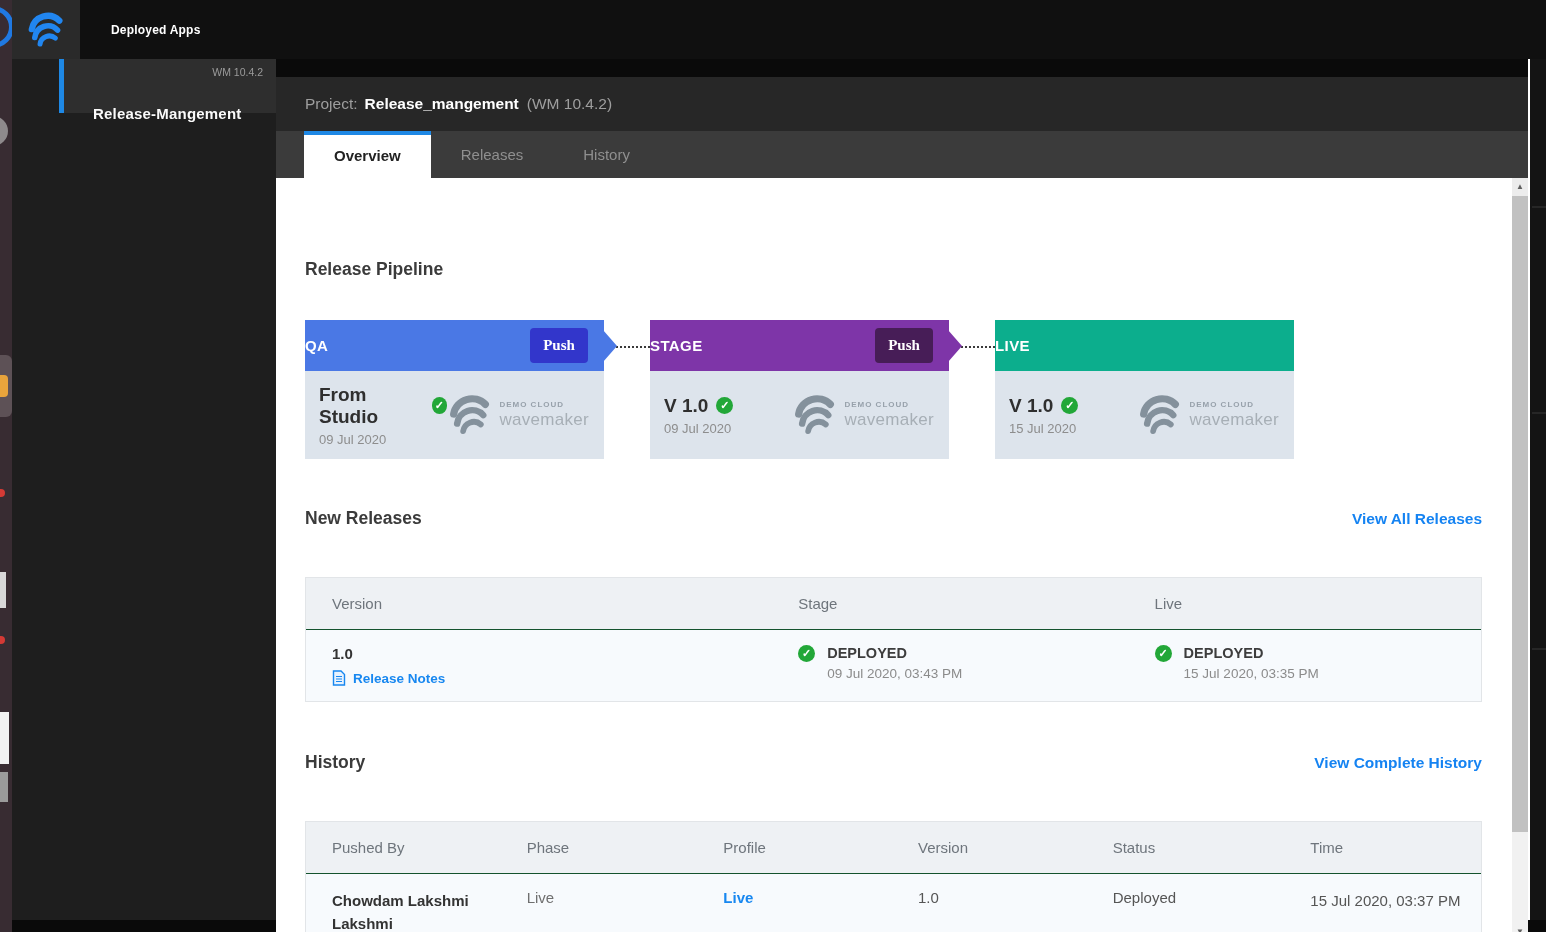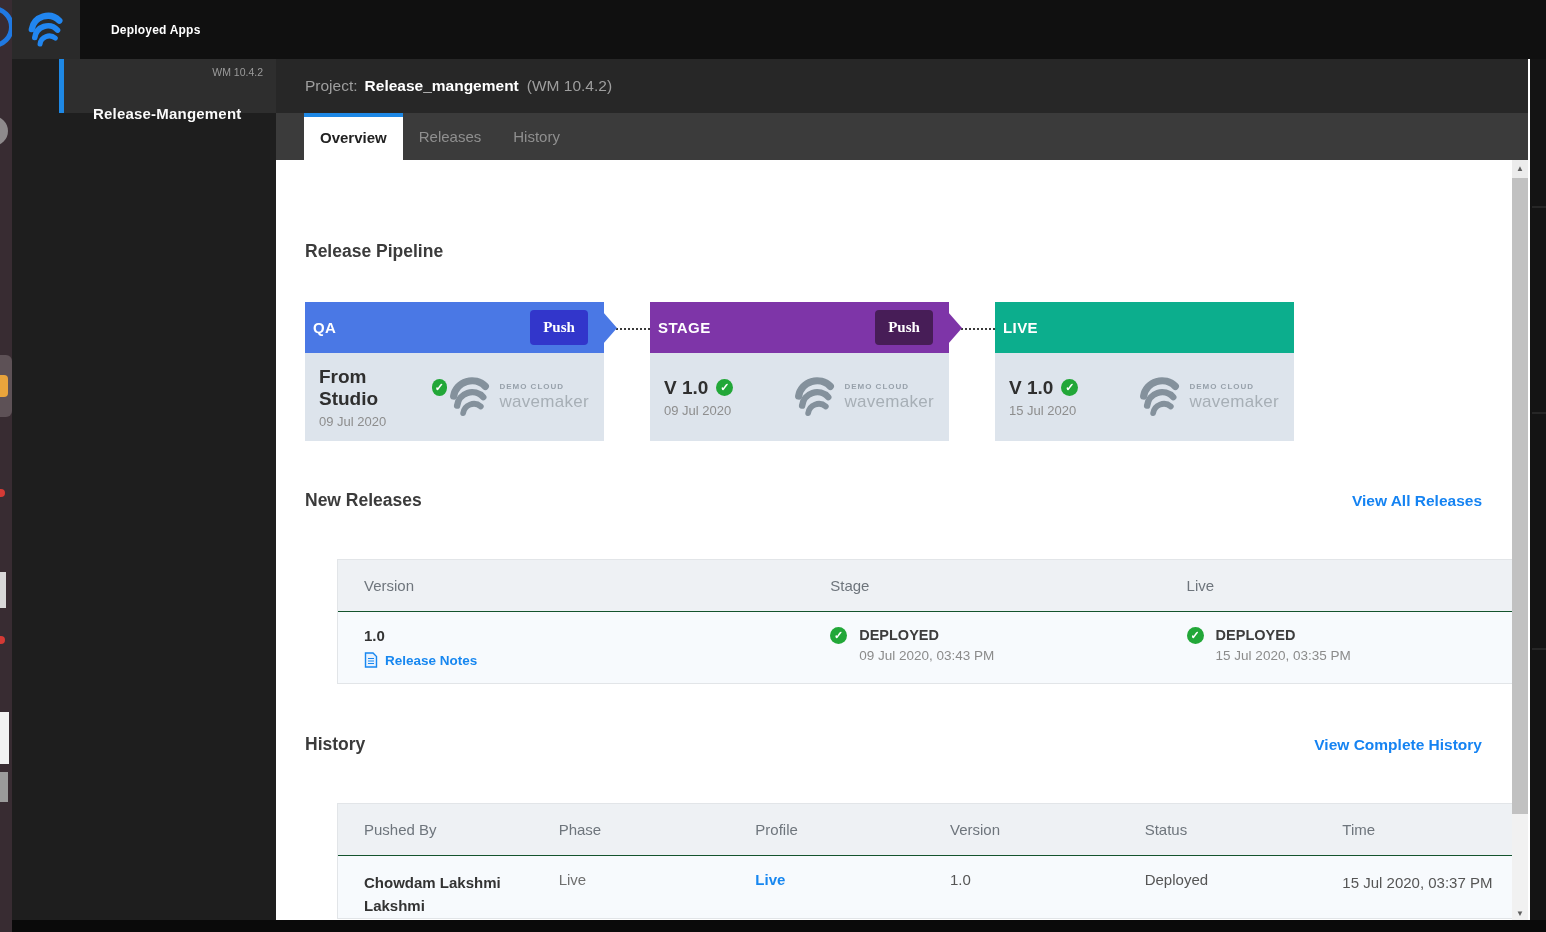--- a/index.html
+++ b/index.html
@@ -29,39 +29,39 @@
   .sidebar { position:absolute; left:12px; top:59px; width:264px; height:861px; background:#1e1e1e;padding-left:47px; }
   .sidebar-item { position:relative; height:54px; background:#2e2e2e; border-left:5px solid #1e88e5; cursor:pointer; }
   .wm-tag { position:absolute; top:7px; right:13px; font-size:10.5px; color:#9b9b9b; }
   .sidebar-item-label { position:absolute; left:29px; top:18px; font-size:15px; font-weight:700; color:#fafafa; letter-spacing:.2px;margin-top:28px; }
 
   
   .right-strip { position:absolute; right:0; top:59px; width:18px; height:861px; background:#141414; border-left:2px solid #fff; }
   .right-strip .sep { position:absolute; left:2px; right:0; height:2px; background:#262626; }
 
   
-  .main { position:absolute; left:276px; top:59px; width:1252px; height:618px; }
+  .main { position:absolute; left:276px; top:77px; width:1252px; height:618px; }
   .project-header { height:54px; background:#272727; display:flex; align-items:center; padding-left:29px; font-size:15.5px; }
   .ph-label { color:#9e9e9e; }
   .ph-name { color:#fff; font-weight:700; margin-left:7px; }
   .ph-version { color:#9e9e9e; margin-left:8px; }
 
   .tabbar { height:47px; background:#3b3b3b; display:flex; padding-left:28px; }
-  .tab { padding:0 16px; line-height:47px; font-size:15px; color:#8f8f8f; cursor:pointer; }
+  .tab { padding:0 30px; line-height:47px; font-size:15px; color:#8f8f8f; cursor:pointer; }
   .tab.active { background:#fff; color:#222; font-weight:700; border-top:4px solid #1e88e5; line-height:42px; }
 
   .content { position:absolute; top:101px; left:0; width:1236px; height:760px; background:#fff; overflow:hidden; }
 
   .sec-title { position:absolute; font-size:17.5px; font-weight:700; color:#3b3b3b; }
   .t-pipeline { left:29px; top:81px; }
 
   
   .cards { position:absolute; left:29px; top:142px; display:flex; align-items:flex-start; }
   .card { width:299px; flex-shrink:0; }
-  .card-header { position:relative; height:51px; display:flex; align-items:center; padding-left:8px; }
+  .card-header { position:relative; height:51px; display:flex; align-items:center; padding-left:0; }
   .card-header .stage-name { color:#fff; font-size:15px; font-weight:700; letter-spacing:.4px; }
   .hdr-qa { background:#4a78e5; }
   .hdr-stage { background:#7e35a8; }
   .hdr-live { background:#0cae8d; }
   .card-header .arrow { position:absolute; right:-13px; top:50%; transform:translateY(-50%); width:0; height:0; border-top:16px solid transparent; border-bottom:16px solid transparent; }
   .hdr-qa .arrow { border-left:14px solid #4a78e5; }
   .hdr-stage .arrow { border-left:14px solid #7e35a8; }
   .push-btn { position:absolute; right:16px; top:8px; height:35px; width:58px; border:none; border-radius:4px; color:#fff; font-size:15px; font-weight:700; font-family:Liberation Serif, serif; cursor:pointer; }
   .push-qa { background:#3236cb; }
   .push-stage { background:#471d57; }
@@ -76,21 +76,21 @@
   .wm-lt-bottom { display:block; font-size:17px; color:#a7afb6; letter-spacing:.3px; margin-top:1px; }
   .connector { width:46px; flex-shrink:0; border-top:2px dotted #3a3a3a; margin-top:26px; }
 
   
   .row-head { position:absolute; left:29px; width:1177px; display:flex; justify-content:space-between; align-items:center; }
   .rh-new { top:330px; }
   .rh-history { top:574px; }
   .link { color:#1583f2; font-size:15.5px; font-weight:700; text-decoration:none; cursor:pointer; }
 
   
-  .table { position:absolute; left:29px; width:1177px; border:1px solid #e2e5e8;margin-left:32px; }
+  .table { position:absolute; left:29px; width:1177px; border:1px solid #e2e5e8; }
   .tbl-new { top:399px; }
   .tbl-history { top:643px; height:116px; overflow:hidden; }
   .thead { display:flex; background:#eef1f4; }
   .thead .th { font-size:15px; color:#6e757c; padding:17px 0 17px 26px; }
   .trow { display:flex; background:#f7fafd; border-top:1px solid #14532d; }
   .trow .td { padding:15px 10px 15px 26px; }
   .c1 { width:467px; } .c2 { width:357px; } .c3 { width:353px; }
   .h1 { width:195px; } .h2 { width:197px; } .h3 { width:195px; } .h4 { width:195px; } .h5 { width:198px; } .h6 { width:197px; }
   .cell-strong { font-size:15px; font-weight:700; color:#333; }
   .cell-plain { font-size:15px; color:#6f6f6f; }

